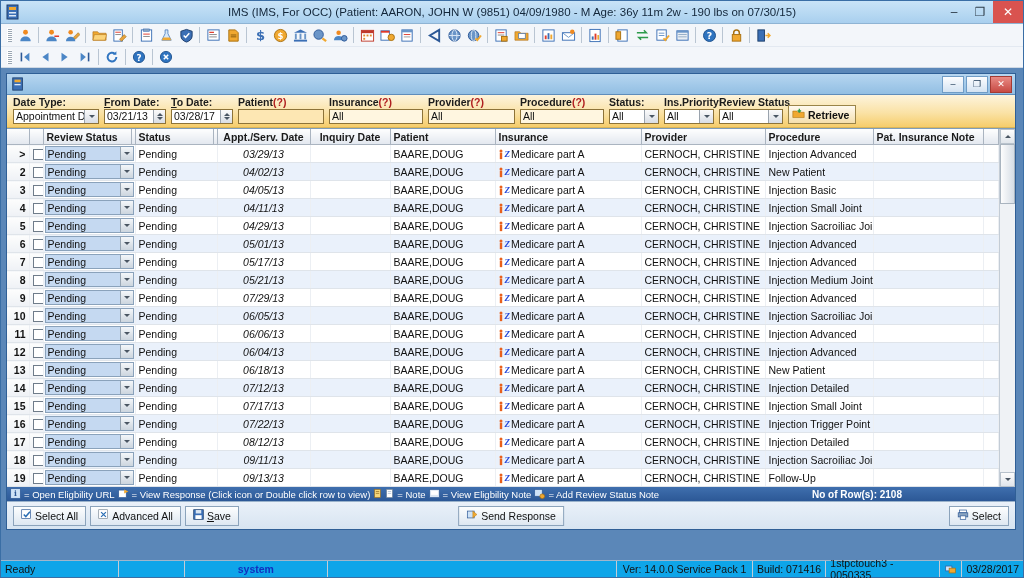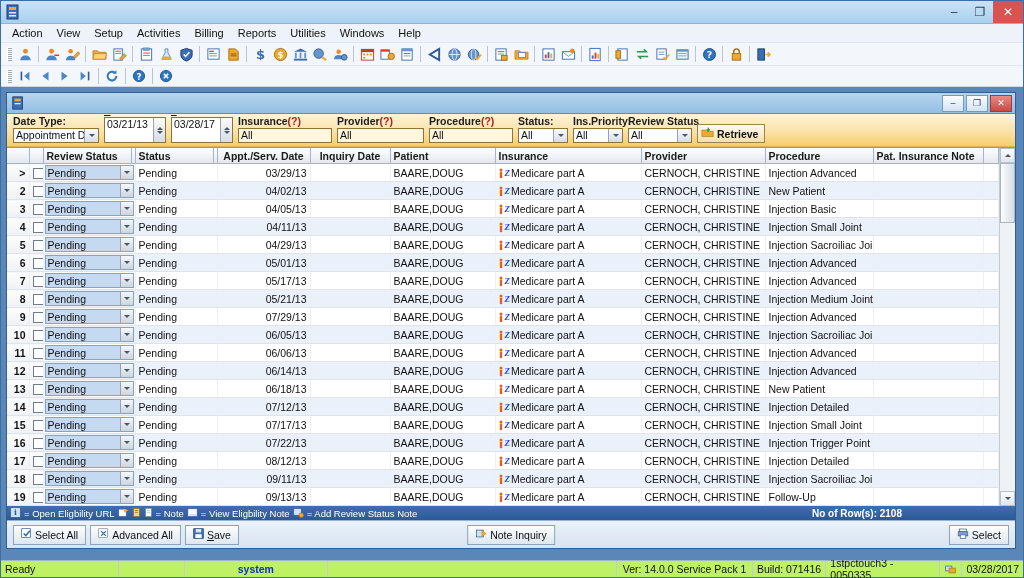--- a/index.html
+++ b/index.html
@@ -71,21 +71,21 @@
   .flabel .q{color:#b02020;font-weight:bold;}
   .ftext{height:15px;box-sizing:border-box;border:1px solid #8d7338;background:#fde7b3;
          font-size:10.5px;color:#111;padding:0 2px;line-height:13px;overflow:hidden;
          white-space:nowrap;font-family:"Liberation Sans",sans-serif;}
   .ftext.white{background:#fff6e0;}
   .fcombo{display:flex;height:15px;box-sizing:border-box;border:1px solid #8d7338;background:#fff;}
   .fcombo .v{font-size:10.5px;color:#111;padding:0 2px;line-height:13px;background:#fff;
              white-space:nowrap;overflow:hidden;font-family:"Liberation Sans",sans-serif;}
   .fcombo .arrow{width:13px;background:linear-gradient(#fbfbfb,#d8dde4);border-left:1px solid #9aa3ad;
                  display:flex;align-items:center;justify-content:center;}
-  .fspin{display:flex;height:26px;box-sizing:border-box;border:1px solid #8d7338;background:#fff;}
+  .fspin{display:flex;height:15px;box-sizing:border-box;border:1px solid #8d7338;background:#fff;}
   .fspin .v{font-size:10.5px;color:#111;padding:0 2px;line-height:13px;white-space:nowrap;
             font-family:"Liberation Sans",sans-serif;}
   .fspin .sp{width:11px;background:linear-gradient(#fbfbfb,#d8dde4);border-left:1px solid #9aa3ad;
              display:flex;flex-direction:column;align-items:center;justify-content:center;}
   .caret{width:0;height:0;border-left:3px solid transparent;border-right:3px solid transparent;
          border-top:3px solid #4a5663;}
   .caretup{width:0;height:0;border-left:3px solid transparent;border-right:3px solid transparent;
          border-bottom:3px solid #4a5663;margin-bottom:1px;}
   .retrieve{height:17px;display:flex;align-items:center;gap:3px;padding:0 6px 0 3px;
             border:1px solid #9a8449;background:linear-gradient(#fffaf0,#f4dfae);
@@ -111,21 +111,21 @@
   td.rownum{text-align:right;padding-right:2px;font-weight:bold;font-size:10.5px;
             background:linear-gradient(#fdfdfd,#eef1f5)!important;border-right:1px solid #c3ccd6;}
   td.chk{background:linear-gradient(#fdfdfd,#eef1f5)!important;border-right:1px solid #c3ccd6;
          text-align:center;padding:0;}
   .cbox{width:9px;height:9px;border:1px solid #6f7c8a;background:#fff;display:inline-block;vertical-align:middle;}
   .rsbox{display:flex;align-items:center;height:13px;border:1px solid #8aa2bb;background:#c5d9f1;margin:1px 0;}
   .rsbox .txt{flex:1 1 auto;font-size:10.5px;color:#111;padding-left:2px;
               font-family:"Liberation Sans",sans-serif;}
   .rsbox .ar{width:12px;height:100%;background:linear-gradient(#f4f7fa,#ccd5de);
              border-left:1px solid #97a5b3;display:flex;align-items:center;justify-content:center;}
-  td.ctr{text-align:right;}
+  td.ctr{text-align:center;font-style:italic;}
   .insurance-cell{display:flex;align-items:center;gap:1px;}
   .ins-person{width:6px;height:10px;position:relative;flex:0 0 auto;}
   .ins-z{color:#2346d8;font-style:italic;font-size:9px;font-weight:bold;
          font-family:"Liberation Serif",serif;}
   
   .vscroll{width:15px;background:#f0f0f0;border-left:1px solid #c3ccd6;
            display:flex;flex-direction:column;flex:0 0 auto;}
   .vsbtn{height:15px;background:linear-gradient(#fdfdfd,#e0e5eb);border:1px solid #b8c2cc;
          box-sizing:border-box;display:flex;align-items:center;justify-content:center;}
   .vsthumb{height:60px;background:linear-gradient(90deg,#fdfdfd,#d6dde5);border:1px solid #a9b4bf;
@@ -143,59 +143,49 @@
   .btnbar{height:27px;background:linear-gradient(#eaf1f9,#d7e4f1);border-top:1px solid #9ab2cb;
           display:flex;align-items:center;padding:0 6px;flex:0 0 auto;position:relative;}
   .btn{height:18px;border:1px solid #8ba3bb;background:linear-gradient(#fdfefe,#dde7f1);
        display:flex;align-items:center;gap:3px;padding:0 7px;font-size:10.5px;color:#111;
        cursor:default;margin-right:4px;white-space:nowrap;font-family:"Liberation Sans",sans-serif;}
   .btn u{text-decoration:underline;}
   .btn.mid{position:absolute;left:50%;transform:translateX(-50%);margin:0;}
   .btn.right{margin-left:auto;margin-right:0;}
 
   
-  .statusbar{height:16px;background:#bef264;border-top:1px solid #9fb6cc;display:flex;
+  .statusbar{height:16px;background:#0ea5e9;border-top:1px solid #9fb6cc;display:flex;
              align-items:stretch;font-size:10.5px;color:#111;flex:0 0 auto;}
   .sb{border-right:1px solid #c2ccd7;display:flex;align-items:center;padding:0 4px;
       box-sizing:border-box;font-family:"Liberation Sans",sans-serif;}
   .sb.center{justify-content:center;}
   .sb.sys{color:#1030c0;font-weight:bold;}
 </style>
 </head>
 <body>
 
 <div class="app">
 
   <div class="titlebar">
     <span class="tb-icon">
       <svg width="16" height="16" viewBox="0 0 16 16">
         <rect x="2" y="1" width="11" height="14" fill="#3b6fb5" stroke="#1c3d6b"></rect>
         <rect x="4" y="3" width="7" height="3" fill="#f0a830"></rect>
         <rect x="4" y="8" width="7" height="1.5" fill="#dfe9f5"></rect>
         <rect x="4" y="11" width="7" height="1.5" fill="#dfe9f5"></rect>
       </svg>
     </span>
+    <span class="tb-title">IMS (IMS, For OCC)    (Patient: AARON, JOHN W (9851) 04/09/1980 - M Age: 36y 11m 2w - 190 lbs on 07/30/15)</span>
     <span class="wbtns">
       <span class="wbtn">–</span>
       <span class="wbtn">❐</span>
       <span class="wbtn close">✕</span>
     </span>
   </div>
 
-  <div class="menubar">
-    <span>Action</span>
-    <span>View</span>
-    <span>Setup</span>
-    <span>Activities</span>
-    <span>Billing</span>
-    <span>Reports</span>
-    <span>Utilities</span>
-    <span>Windows</span>
-    <span>Help</span>
-  </div>
 
   <div class="toolbar">
     <span class="grip"></span>
 
     <span class="ticon">
         <svg width="15" height="15" viewBox="0 0 16 16">
           <circle cx="8" cy="4.5" r="2.6" fill="#f08a20"></circle>
           <path d="M2.5 14c0-3.2 2.4-5 5.5-5s5.5 1.8 5.5 5z" fill="#4b86c6"></path>
         </svg>
       </span>
@@ -530,20 +520,24 @@
           <span class="flabel"><u>T</u>o Date:</span>
           <span class="fspin" style="width:62px">
             <span class="v" style="flex:1">03/28/17</span>
             <span class="sp">
                 <i class="caretup"></i>
                 <i class="caret"></i>
               </span>
           </span>
         </div>
 
+        <div class="fgroup" style="width:86px">
+          <span class="flabel"><span>Patient</span><span class="q">(?)</span></span>
+          <span class="ftext" style="width:86px"></span>
+        </div>
 
         <div class="fgroup" style="width:94px">
           <span class="flabel"><span>Insurance</span><span class="q">(?)</span></span>
           <span class="ftext white" style="width:94px">All</span>
         </div>
 
         <div class="fgroup" style="width:87px">
           <span class="flabel"><span>Provider</span><span class="q">(?)</span></span>
           <span class="ftext white" style="width:87px">All</span>
         </div>
@@ -970,21 +964,21 @@
                     <td class="chk"><span class="cbox"></span></td>
                     <td colspan="2" style="padding: 0px 1px;">
                       <span class="rsbox">
                         <span class="txt">Pending</span>
                         <span class="ar">
                           <i class="caret"></i>
                         </span>
                       </span>
                     </td>
                     <td colspan="2">Pending</td>
-                    <td class="ctr">06/14/13</td>
+                    <td class="ctr">06/04/13</td>
                     <td class="ctr"></td>
                     <td>BAARE,DOUG</td>
                     <td style="padding: 0px 2px;">
                       <span class="insurance-cell">
                         <span class="ins-person"><svg width="6" height="11" viewBox="0 0 8 14">
                             <circle cx="4" cy="2.2" r="2" fill="#e8601c"></circle>
                             <rect x="2.4" y="4.6" width="3.2" height="8.6" fill="#e8601c"></rect>
                           </svg></span>
                         <span class="ins-z">Z</span>
                         <span>Medicare part A</span>
@@ -1241,20 +1235,21 @@
                 <text x="8" y="12" font-size="11" font-weight="bold" fill="#2c5896" text-anchor="middle" font-family="DejaVu Serif">i</text>
               </svg>
           </span>
           <span class="it">= Open Eligbility URL</span>
           <span>
             <svg width="11" height="11" viewBox="0 0 16 16">
                 <rect x="1" y="3" width="11" height="11" fill="#fff" stroke="#2c5896"></rect>
                 <path d="M9 2l6 3-6 3z" fill="#f0a830"></path>
               </svg>
           </span>
+          <span class="it">= View Response (Click icon or Double click row to view)</span>
           <span>
             <svg width="9" height="11" viewBox="0 0 16 16">
                 <rect x="3" y="1" width="10" height="14" fill="#f5d77a" stroke="#a9700f"></rect>
                 <rect x="5" y="4" width="6" height="1" fill="#7a5209"></rect>
                 <rect x="5" y="7" width="6" height="1" fill="#7a5209"></rect>
               </svg>
           </span>
           <span>
             <svg width="9" height="11" viewBox="0 0 16 16">
                 <rect x="3" y="1" width="10" height="14" fill="#fff" stroke="#7d8a97"></rect>
@@ -1302,21 +1297,21 @@
                 <rect x="4" y="1.5" width="8" height="5" fill="#dbe6f2"></rect>
                 <rect x="3.5" y="9" width="9" height="5.5" fill="#fff"></rect>
               </svg></span>
           <span><u>S</u>ave</span>
         </span>
         <span class="btn mid">
           <span><svg width="12" height="11" viewBox="0 0 16 16">
                 <rect x="1" y="3" width="10" height="10" fill="#cfe3f7" stroke="#2c5896"></rect>
                 <path d="M9 3l6 5-6 5z" fill="#f0a830" stroke="#a9700f" stroke-width=".6"></path>
               </svg></span>
-          <span>Note Inquiry</span>
+          <span>Send Response</span>
         </span>
         <span class="btn right">
           <span><svg width="12" height="11" viewBox="0 0 16 16">
                 <rect x="3" y="1.5" width="10" height="4" fill="#fff" stroke="#2c5896"></rect>
                 <rect x="1" y="5.5" width="14" height="6" fill="#8aa4c0" stroke="#2c5896"></rect>
                 <rect x="4" y="10" width="8" height="5" fill="#fff" stroke="#2c5896"></rect>
               </svg></span>
           <span>Select</span>
         </span>
       </div>

